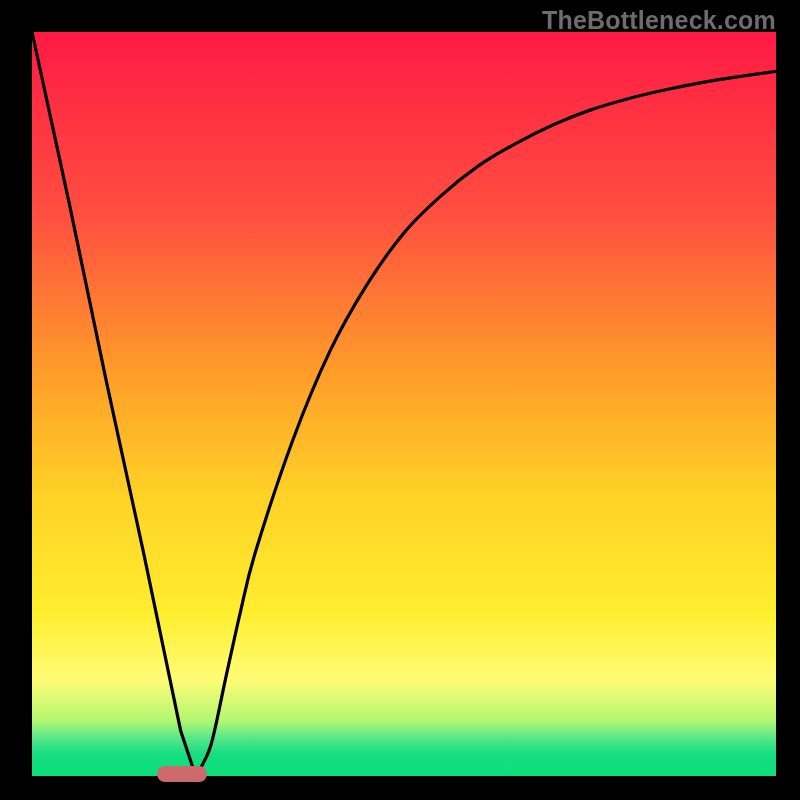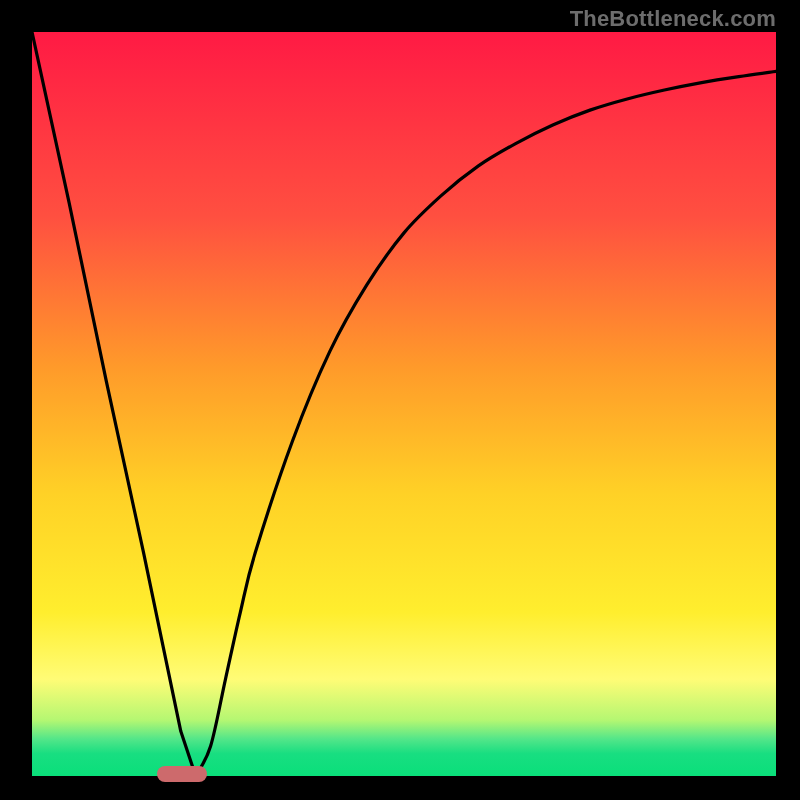--- a/index.html
+++ b/index.html
@@ -49,21 +49,21 @@
     left: 0;
     width: 744px;
     height: 744px;
     display: block;
   }
   .watermark {
     position: absolute;
     top: 6px;
     right: 24px;
     color: #6d6d6d;
-    font-size: 22px;
+    font-size: 25px;
     font-weight: 600;
     letter-spacing: 0.2px;
   }
   .marker {
     position: absolute;
     width: 50px;
     height: 16px;
     border-radius: 8px;
     background: #cd6a6c;
     top: 766px;

